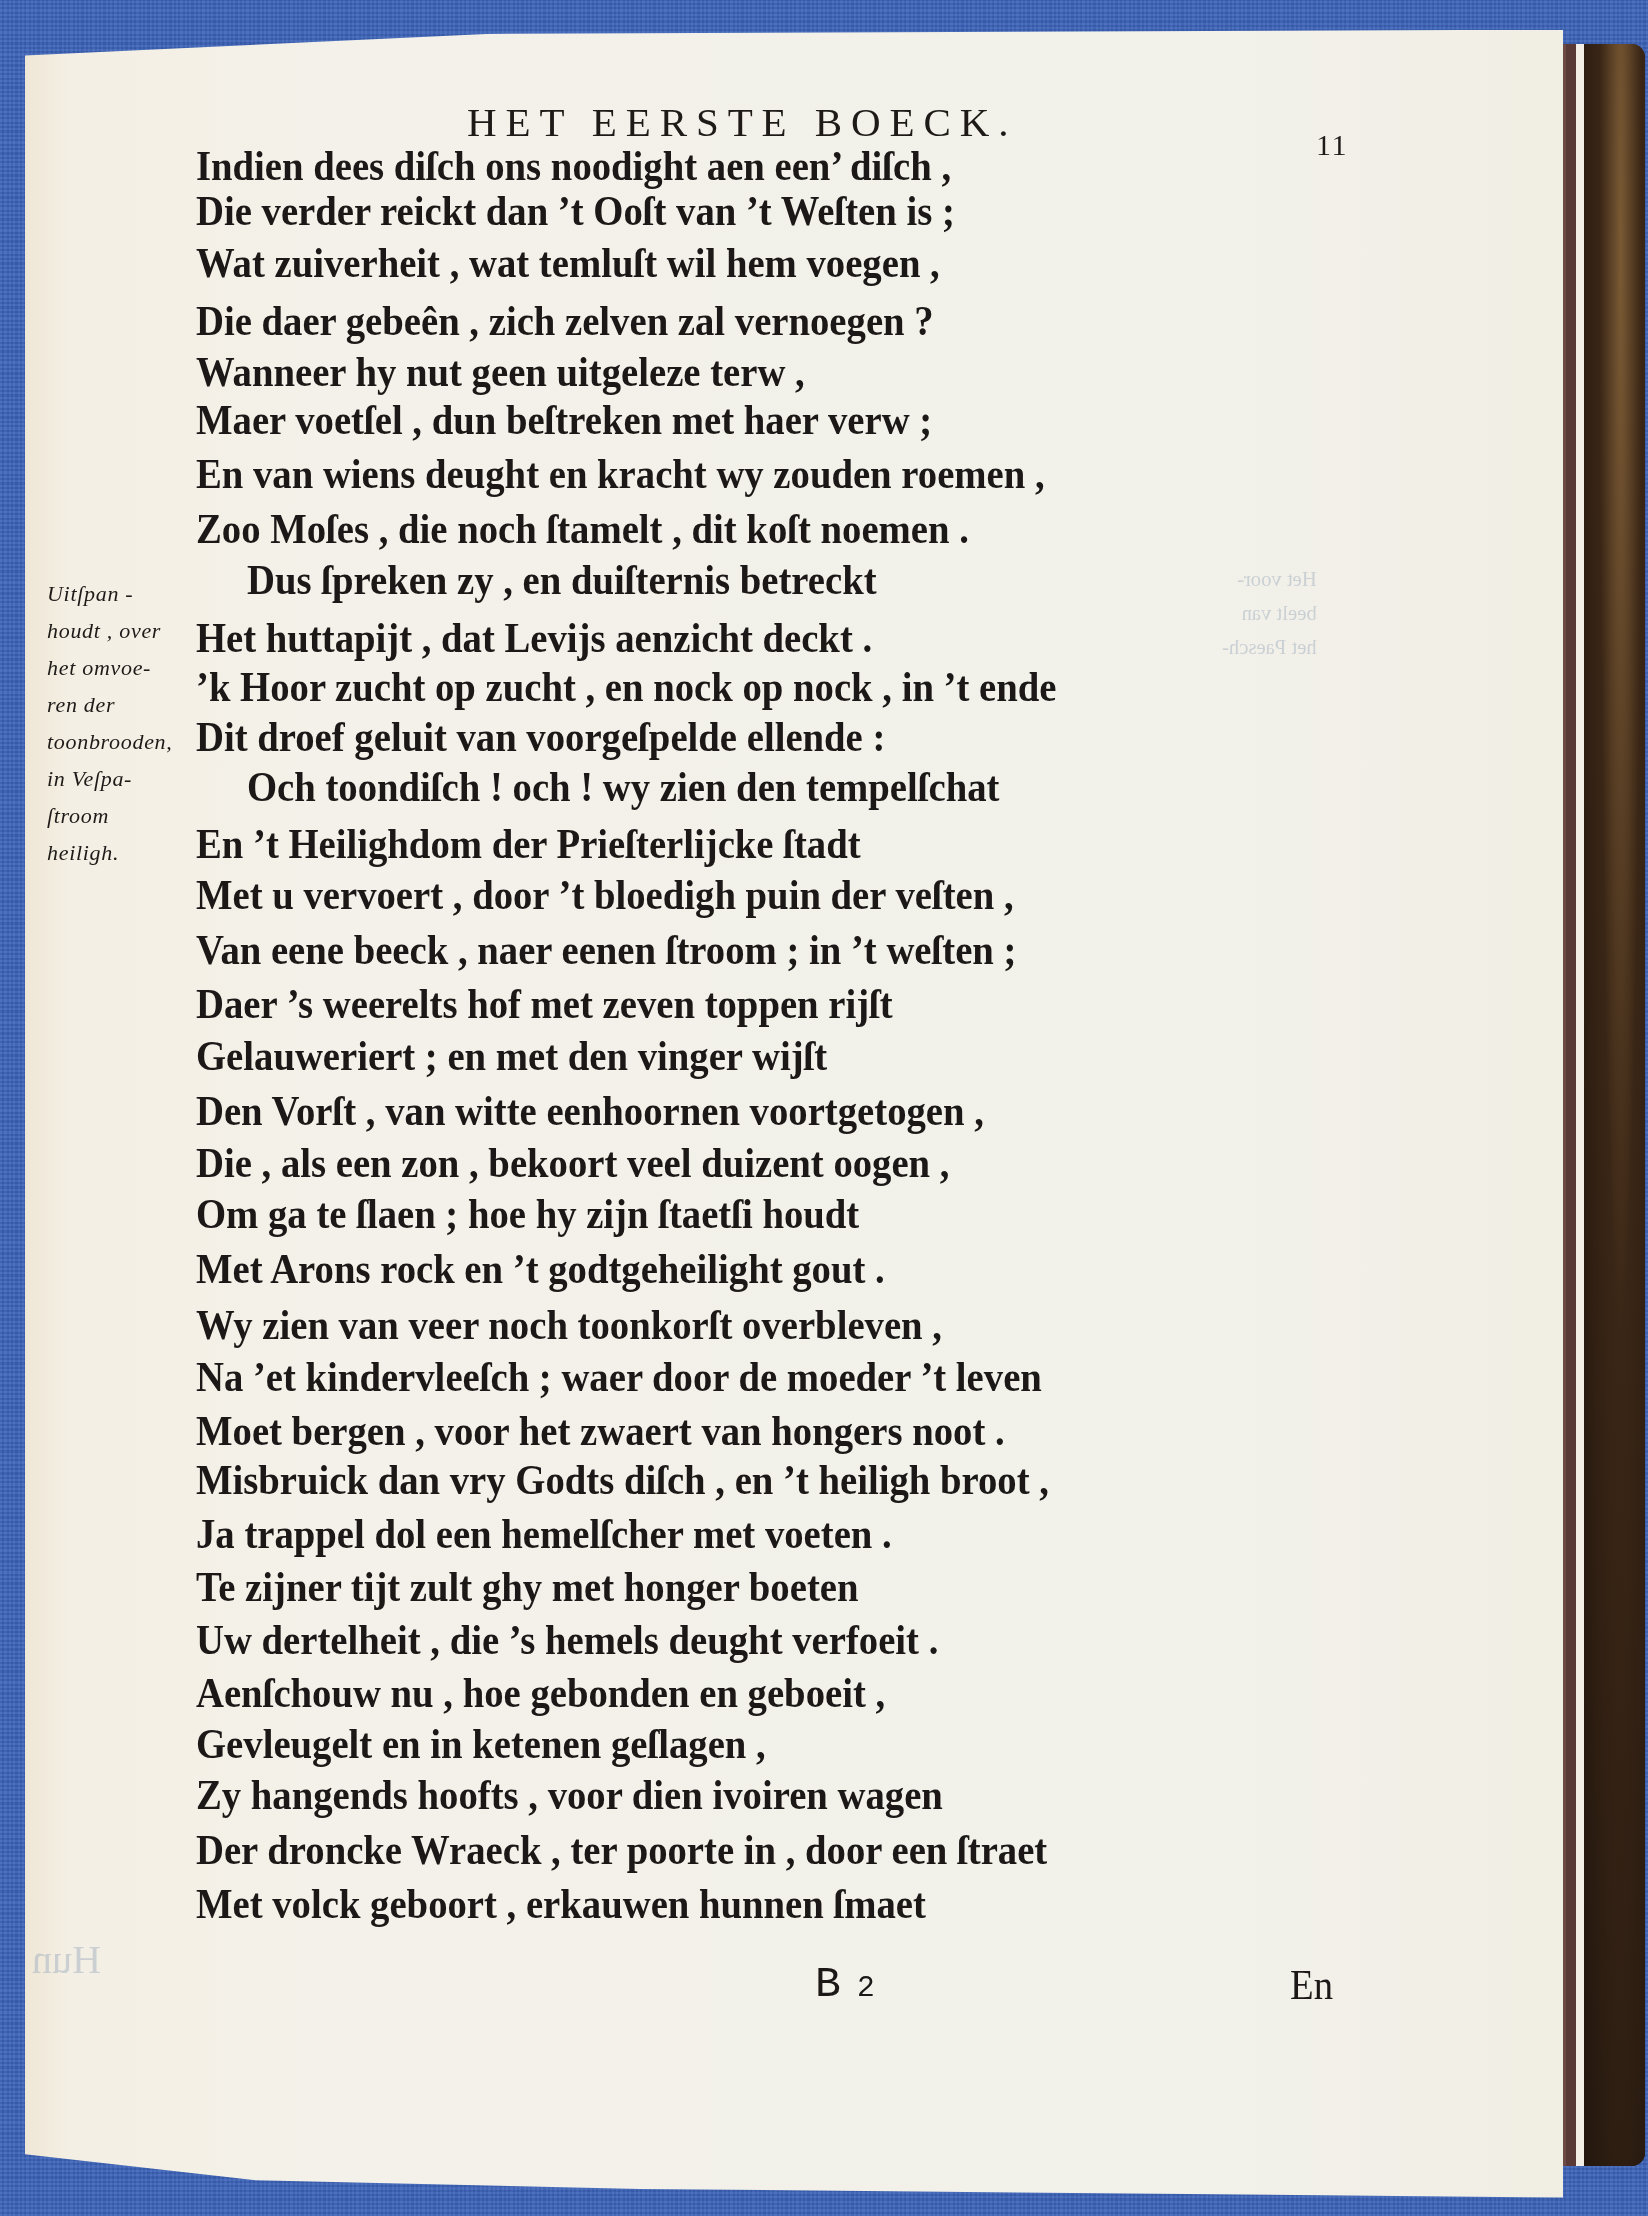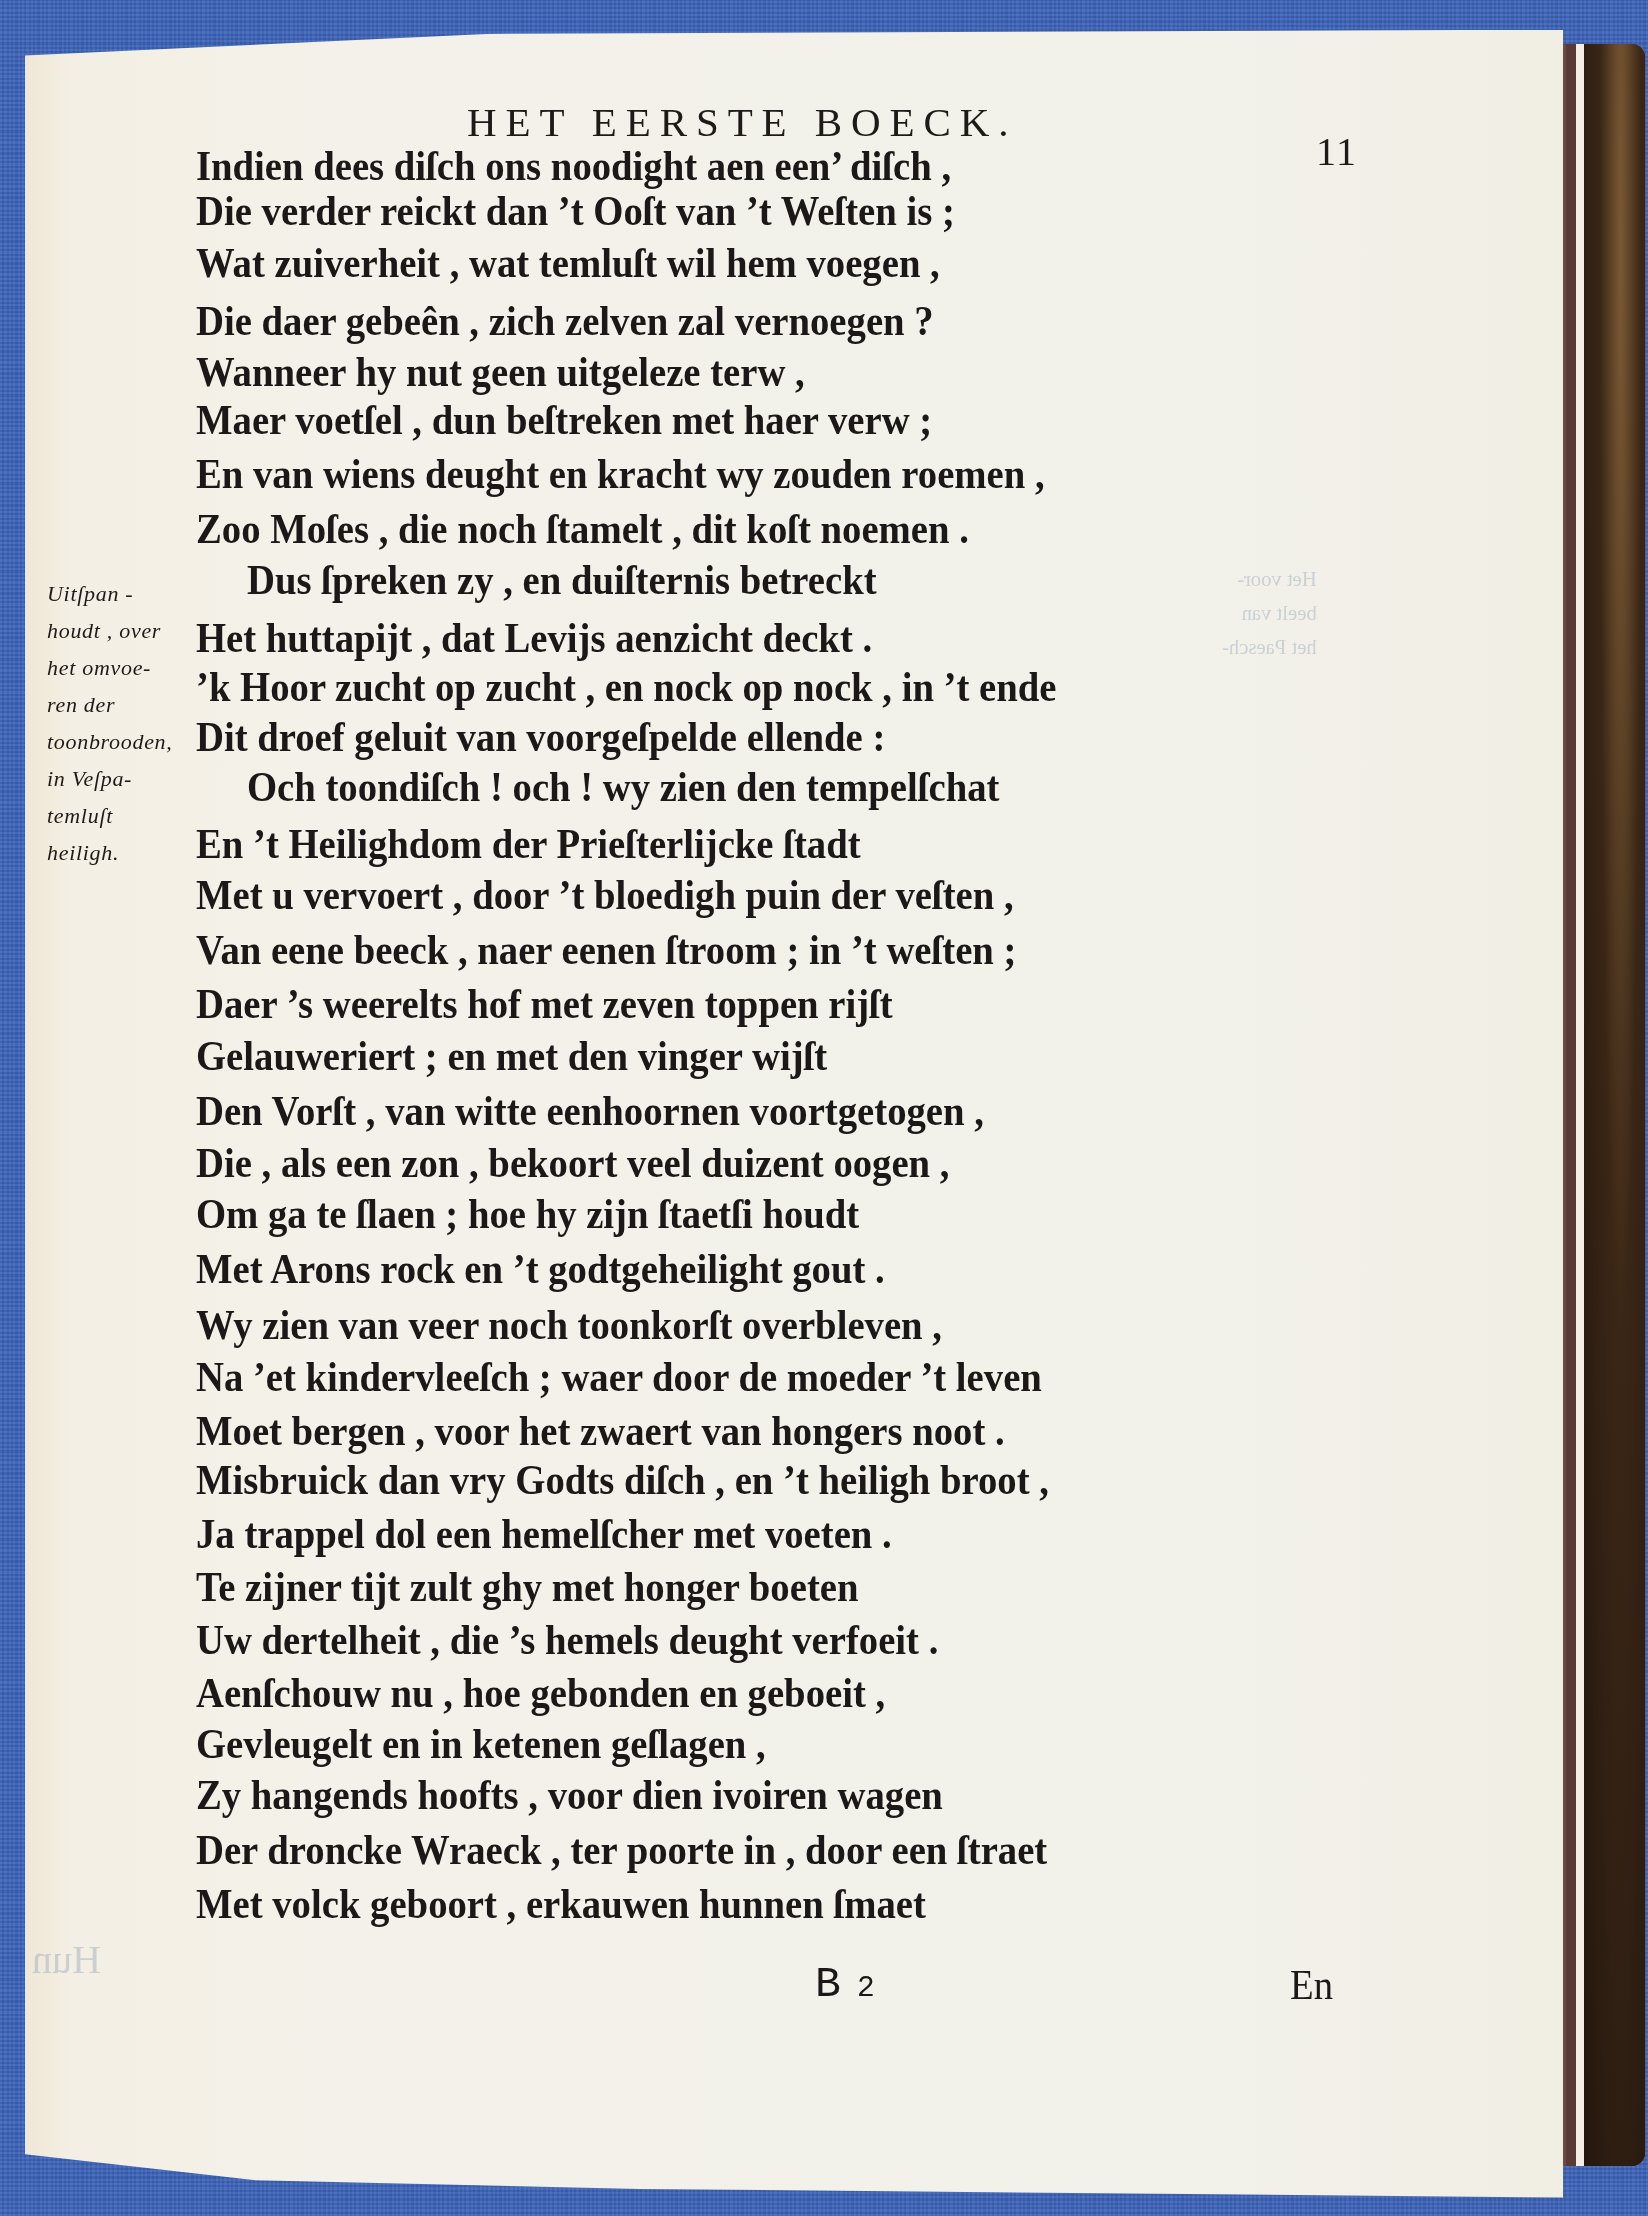--- a/index.html
+++ b/index.html
@@ -28,21 +28,21 @@
     clip-path: polygon(0 1.2%, 30% 0.2%, 100% 0, 100% 100%, 40% 99.6%, 15% 99.2%, 0 98%);
     margin-left: 25px;
   }
   .page-header {
     position:absolute; top:68px; left:442px;
     font-size:41px; letter-spacing:8.9px; color:#1e1a18;
     font-family:"Liberation Serif", serif;
   }
   .page-number {
     position:absolute; top:98px; left:1291px;
-    font-size:40px; color:#1e1a18; font-family:"Liberation Serif", serif; letter-spacing:1.5px;
+    font-size:30px; color:#1e1a18; font-family:"Liberation Serif", serif; letter-spacing:1.5px;
   }
   .verse {
     position:absolute; left:0; top:0; width:100%; height:100%;font-weight:bold;
   }
   .verse-line {
     position:absolute; white-space:nowrap;
     font-family:"Liberation Serif", serif;
     font-size:43px; color:#1b1817; line-height:1;
     transform: scaleX(0.9); transform-origin:left center;
   }
@@ -80,21 +80,21 @@
   <div class="page-header">HET EERSTE BOECK.</div>
   <div class="page-number">11</div>
 
   <div class="margin-note">
     <span>Uitſpan -</span>
     <span>houdt , over</span>
     <span>het omvoe-</span>
     <span>ren   der</span>
     <span>toonbrooden,</span>
     <span>in Veſpa-</span>
-    <span>temluſt</span>
+    <span>ſtroom</span>
     <span>heiligh.</span>
   </div>
 
   <div class="show-through" style="left:1197px; top:532px; font-size:20.7px; line-height:34px;">
     <div>Het voor-</div>
     <div>beelt van</div>
     <div>het Paesch-</div>
   </div>
   <div class="show-through" style="left:7.4px; top:1906px; font-size:40px;">Hun</div>
 

